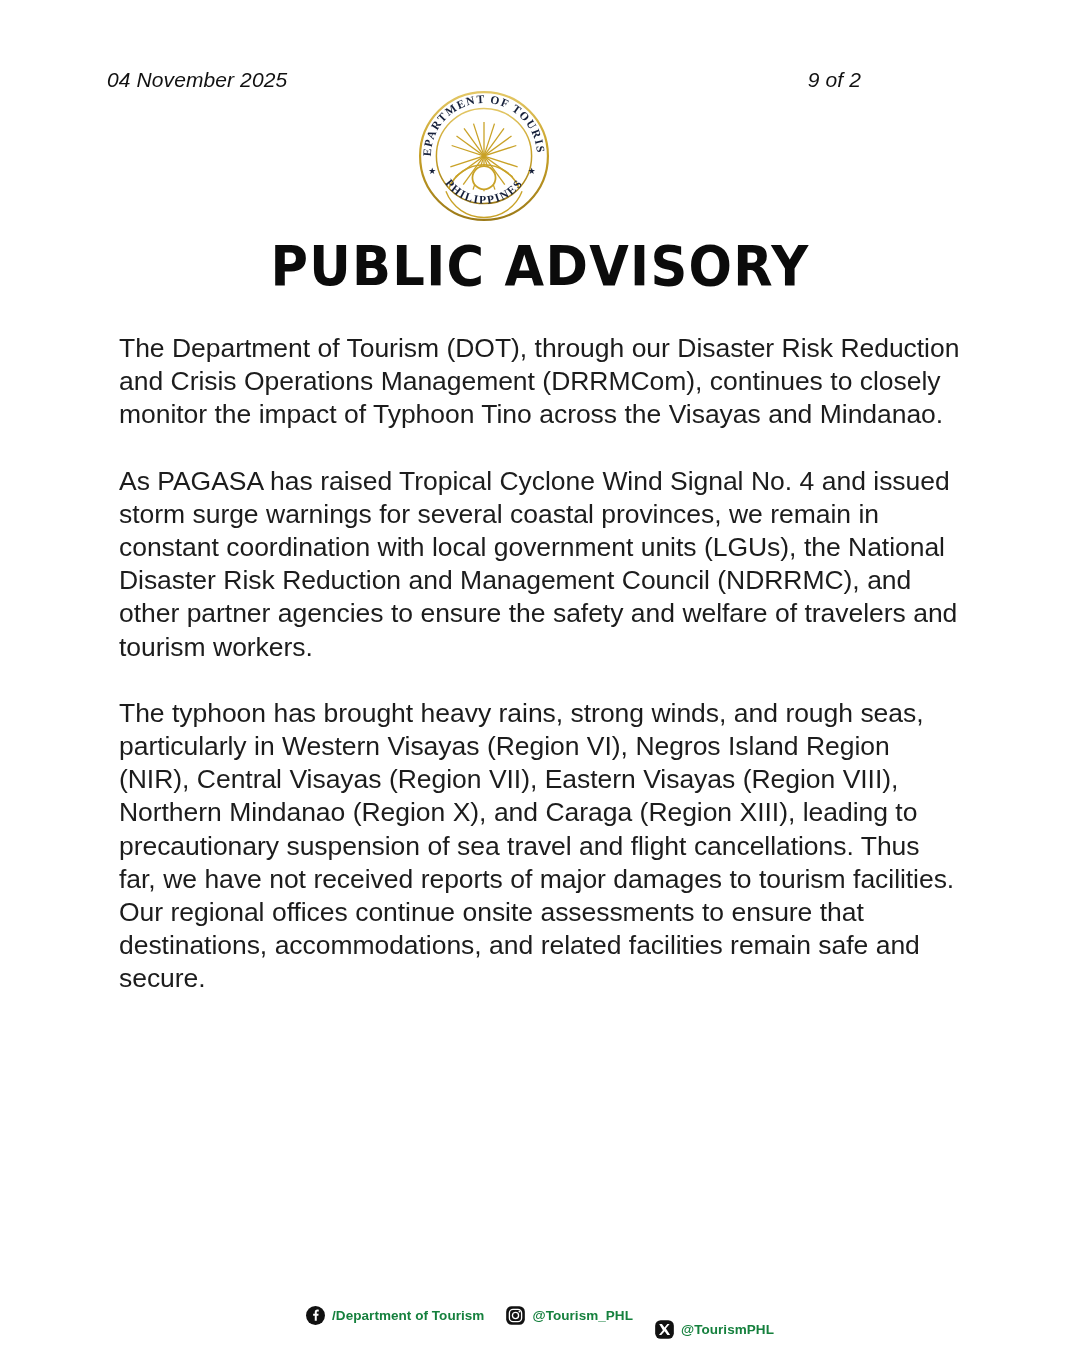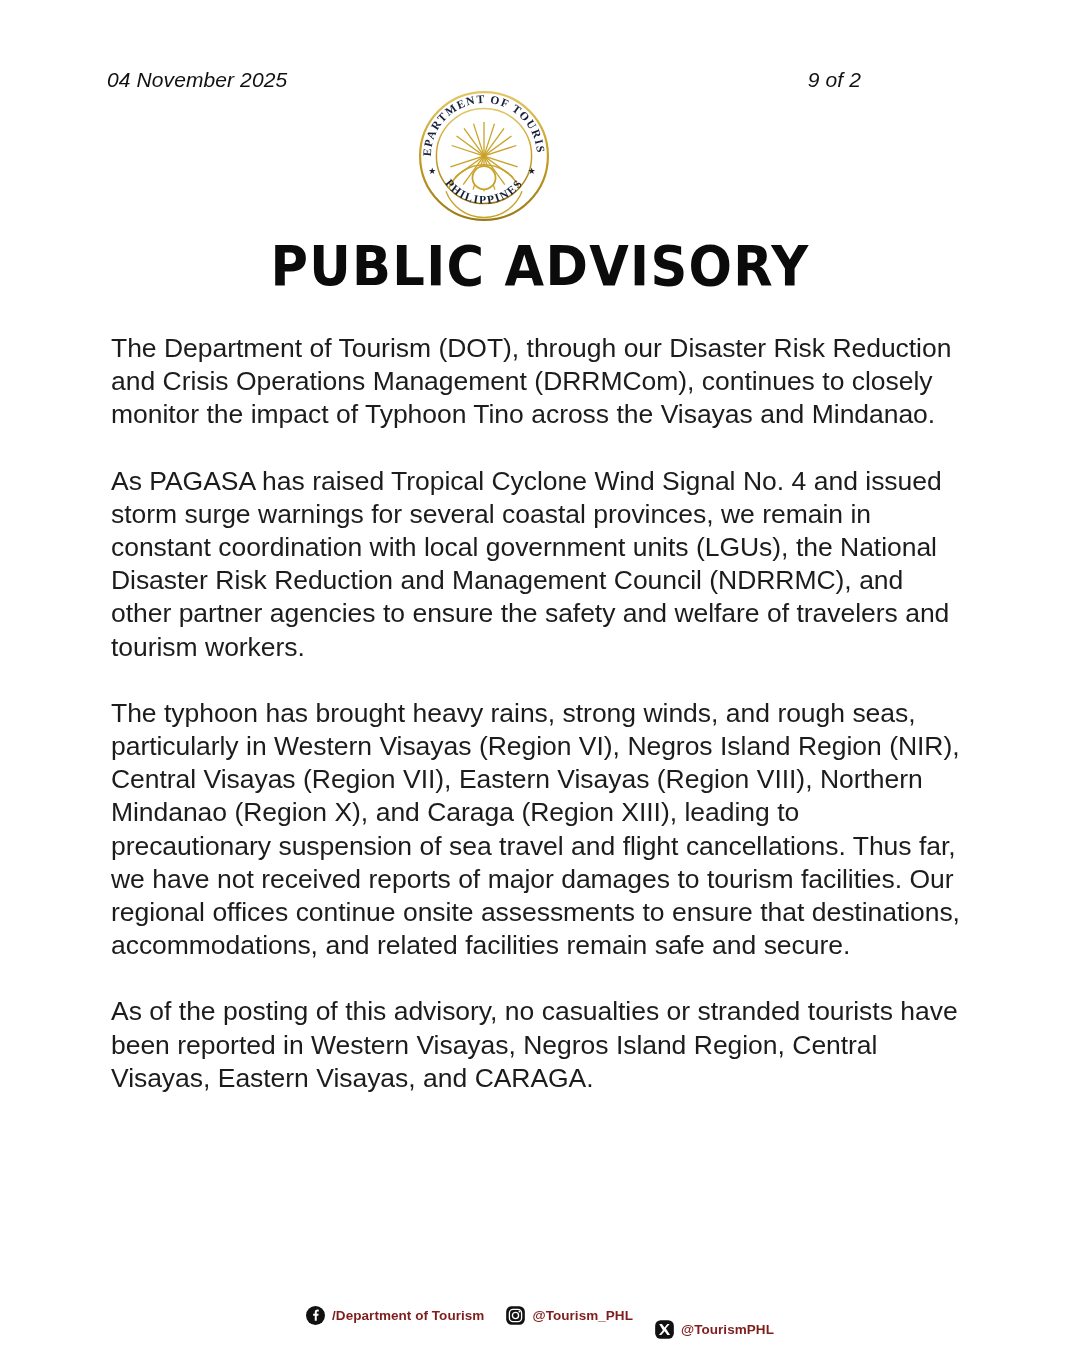--- a/index.html
+++ b/index.html
@@ -79,21 +79,21 @@
     top: 332px;
     left: 107px;
     width: 856px;
   }
   .para {
     font-family: "Liberation Sans", sans-serif;
     font-size: 26.5px;
     line-height: 33.2px;
     color: #1c1c1c;
     letter-spacing: -0.05px;
-    margin: 0 0 33px 4px;
+    margin: 0 0 33px 12px;
     text-align: left;
     word-spacing: 0.2px;
   }
   .para:last-child { margin-bottom: 0; }
 
   
   .footer {
     position: absolute;
     top: 1292px;
     left: 0;
@@ -107,21 +107,21 @@
     display: flex;
     align-items: center;
     gap: 7px;
     margin-right: 22px;
   }
   .social:last-child { margin-right: 0; margin-top: 28px; }
   .social-label {
     font-family: "Liberation Sans", sans-serif;
     font-size: 13.5px;
     font-weight: 600;
-    color: #7f1d1d;
+    color: #15803d;
     white-space: nowrap;
     letter-spacing: 0.05px;
   }
   .social-icon { width: 19px; height: 19px; display: block; flex: 0 0 auto; }
 </style>
 </head>
 <body>
 
 <div class="page">
 
@@ -177,21 +177,20 @@
       <text x="170" y="126" font-size="13" fill="#16203a" text-anchor="middle">★</text>
     </svg>
   </div>
 
   <div class="title">PUBLIC ADVISORY</div>
 
   <div class="body-block">
     <p class="para">The Department of Tourism (DOT), through our Disaster Risk Reduction and Crisis Operations Management (DRRMCom), continues to closely monitor the impact of Typhoon Tino across the Visayas and Mindanao.</p>
     <p class="para">As PAGASA has raised Tropical Cyclone Wind Signal No. 4 and issued storm surge warnings for several coastal provinces, we remain in constant coordination with local government units (LGUs), the National Disaster Risk Reduction and Management Council (NDRRMC), and other partner agencies to ensure the safety and welfare of travelers and tourism workers.</p>
     <p class="para">The typhoon has brought heavy rains, strong winds, and rough seas, particularly in Western Visayas (Region VI), Negros Island Region (NIR), Central Visayas (Region VII), Eastern Visayas (Region VIII), Northern Mindanao (Region X), and Caraga (Region XIII), leading to precautionary suspension of sea travel and flight cancellations. Thus far, we have not received reports of major damages to tourism facilities. Our regional offices continue onsite assessments to ensure that destinations, accommodations, and related facilities remain safe and secure.</p>
-    <p class="para">As of the posting of this advisory, no casualties or stranded tourists have been reported in Western Visayas, Negros Island Region, Central Visayas, Eastern Visayas, and CARAGA.</p>
   </div>
 
   <div class="footer">
 
     <div class="social">
       <svg class="social-icon" viewBox="0 0 24 24">
         <circle cx="12" cy="12" r="12" fill="#111111"></circle>
         <path d="M13.6 12.2h2.0l.3-2.5h-2.3V8.1c0-.72.2-1.2 1.23-1.2h1.31V4.66c-.23-.03-1.0-.1-1.9-.1-1.88 0-3.17 1.15-3.17 3.26v1.88H9.0v2.5h2.07v6.4h2.53z" fill="#ffffff"></path>
       </svg>
       <span class="social-label">/Department of Tourism</span>

